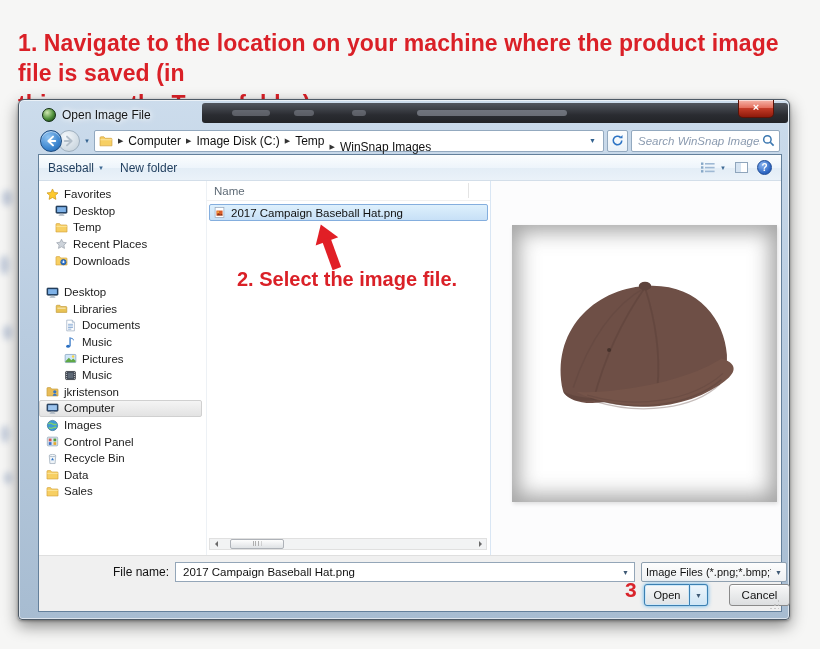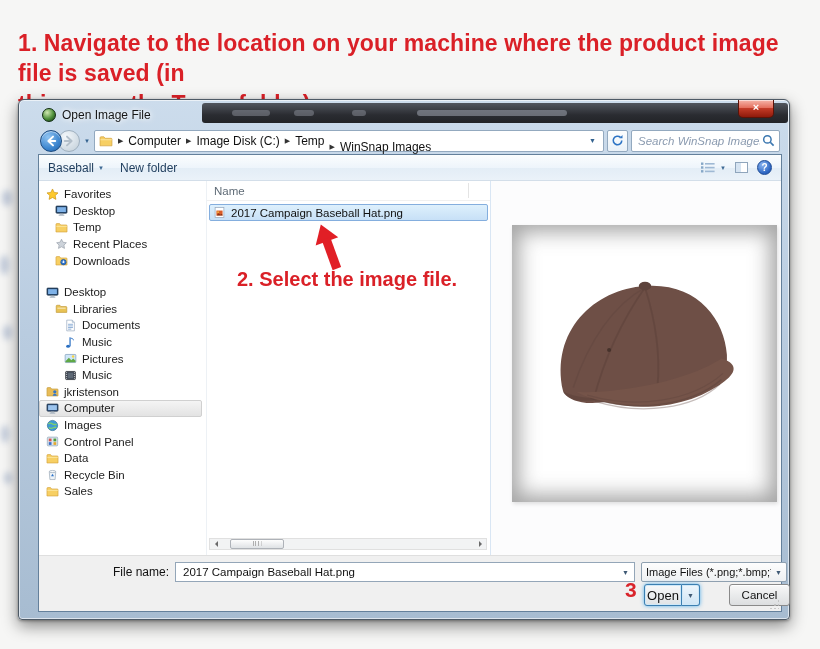--- a/index.html
+++ b/index.html
@@ -104,22 +104,22 @@
   .fn-combo{position:absolute;left:136px;top:6px;width:460px;height:20px;background:#fff;border:1px solid #94a6b8;
             display:flex;align-items:center;padding:0 5px;box-sizing:border-box;}
   .fn-combo input{flex:1;min-width:0;border:none;outline:none;font-size:11.5px;color:#111;
                   font-family:"Liberation Sans",sans-serif;background:transparent;}
   .combo-caret{font-size:7px;color:#3f5a75;margin-left:4px;}
   .ft-select{position:absolute;left:602px;top:6px;width:146px;height:20px;background:linear-gradient(#fdfdfd,#eef0f2);
              border:1px solid #8fa0b0;border-radius:2px;display:flex;align-items:center;padding:0 4px;box-sizing:border-box;}
   .ft-text{flex:1;min-width:0;font-size:11px;white-space:nowrap;overflow:hidden;}
   .open-split{position:absolute;left:605px;top:28px;height:22px;display:flex;
               filter:drop-shadow(0 0 2px rgba(70,170,235,.9));}
-  .open-main{width:38px;background:linear-gradient(#f7f8f9,#dfe3e6);border:1px solid #3c7fb1;border-radius:3px 0 0 3px;
-             font-size:13px;display:flex;align-items:center;justify-content:center;box-sizing:border-box;
+  .open-main{width:46px;background:linear-gradient(#f7f8f9,#dfe3e6);border:1px solid #3c7fb1;border-radius:3px 0 0 3px;
+             font-size:11px;display:flex;align-items:center;justify-content:center;box-sizing:border-box;
              box-shadow:inset 0 0 0 1px #cfe8f8;}
   .open-arrow{width:18px;background:linear-gradient(#eef6fc,#cfe5f5);border:1px solid #3c7fb1;border-left:none;
               border-radius:0 3px 3px 0;display:flex;align-items:center;justify-content:center;box-sizing:border-box;
               box-shadow:inset 0 0 0 1px #cfe8f8;}
   .cancel-btn{position:absolute;left:690px;top:28px;width:61px;height:22px;background:linear-gradient(#f8f8f8,#dcdee0);
               border:1px solid #8a8a8a;border-radius:3px;font-size:11.5px;display:flex;align-items:center;justify-content:center;
               box-sizing:border-box;box-shadow:inset 0 1px 0 #fff;}
   .grip{position:absolute;right:2px;bottom:2px;width:10px;height:10px;
         background-image:radial-gradient(#bdbdbd 1px,transparent 1.2px);background-size:4px 4px;
         clip-path:polygon(100% 0,100% 100%,0 100%);opacity:.8;}
@@ -425,29 +425,29 @@
               <span>Images</span>
             </div>
             <div class="side-item" style="padding-left: 6px;">
               <svg>
                 <use href="#icon-control" xlink:href="#icon-control"></use>
               </svg>
               <span>Control Panel</span>
             </div>
             <div class="side-item" style="padding-left: 6px;">
               <svg>
+                <use href="#icon-recycle" xlink:href="#icon-recycle"></use>
+              </svg>
+              <span>Recycle Bin</span>
+            </div>
+            <div class="side-item" style="padding-left: 6px;">
+              <svg>
                 <use href="#icon-folder" xlink:href="#icon-folder"></use>
               </svg>
               <span>Data</span>
-            </div>
-            <div class="side-item" style="padding-left: 6px;">
-              <svg>
-                <use href="#icon-recycle" xlink:href="#icon-recycle"></use>
-              </svg>
-              <span>Recycle Bin</span>
             </div>
             <div class="side-item" style="padding-left: 6px;">
               <svg>
                 <use href="#icon-folder" xlink:href="#icon-folder"></use>
               </svg>
               <span>Sales</span>
             </div>
           </div>
 
         <div class="filelist">

